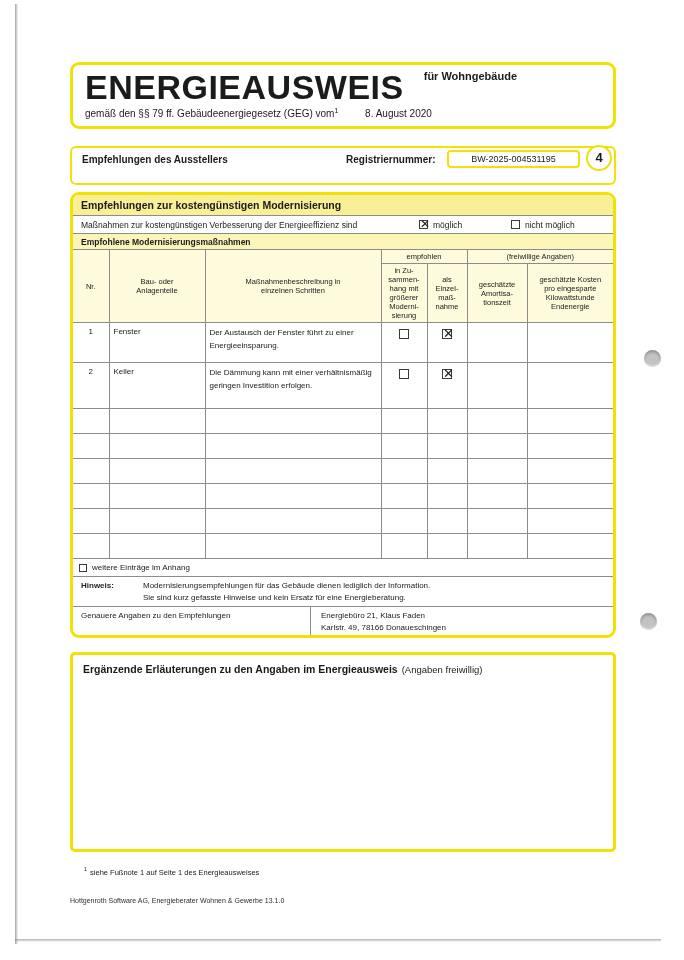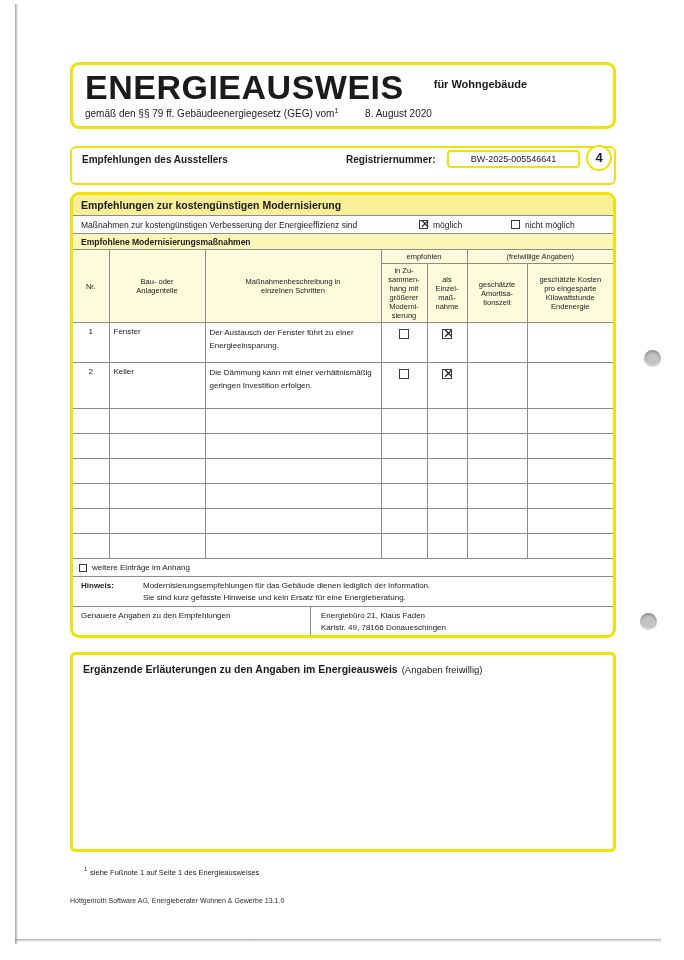--- a/index.html
+++ b/index.html
@@ -24,21 +24,21 @@
     background:linear-gradient(to bottom,rgba(100,100,100,.5),rgba(220,220,220,.08));}
   .hole{position:absolute;width:17px;height:17px;border-radius:50%;
     background:#c3c3c3;
     box-shadow:inset 0 2px 3px rgba(0,0,0,.28), inset 0 -1px 2px rgba(255,255,255,.7);}
   .hole1{left:644px;top:350px;}
   .hole2{left:640px;top:613px;}
 
   
   .header-box{position:absolute;left:70px;top:62px;width:546px;height:67px;
     border:3px solid var(--yellow);border-radius:9px;background:#fff;padding:5px 12px 0;}
-  .h-line1{display:flex;align-items:center;gap:30px;}
+  .h-line1{display:flex;align-items:flex-start;gap:20px;}
   .h-title{font-size:34px;font-weight:bold;letter-spacing:.5px;line-height:1.05;}
   .h-type{font-weight:bold;font-size:11px;padding-bottom:7px;}
   .h-line2{font-size:10px;margin-top:1px;}
   .h-line2 sup{font-size:7px;}
   .h-date{margin-left:24px;}
 
   
   .meta-row{position:absolute;left:70px;top:146px;width:546px;height:39px;
     border:2.5px solid var(--yellow);border-radius:6px;background:#fff;}
   .m-label{position:absolute;left:10px;top:6px;font-weight:bold;font-size:10px;}
@@ -120,21 +120,21 @@
   </div>
   <div class="h-line2">
     <span>gemäß den §§ 79 ff. Gebäudeenergiegesetz (GEG) vom</span><sup>1</sup>
     <span class="h-date">8. August 2020</span>
   </div>
 </div>
 
 <div class="meta-row">
   <span class="m-label">Empfehlungen des Ausstellers</span>
   <span class="m-reg-label">Registriernummer:</span>
-  <span class="m-reg-box">BW-2025-005546641</span>
+  <span class="m-reg-box">BW-2025-004531195</span>
   <span class="m-circle">4</span>
 </div>
 
 <div class="section1">
   <div class="s1-title">Empfehlungen zur kostengünstigen Modernisierung</div>
 
   <div class="measures">
     <span class="m-text">Maßnahmen zur kostengünstigen Verbesserung der Energieeffizienz sind</span>
     <span class="m-group">
       <span class="cb checked">✕</span>

